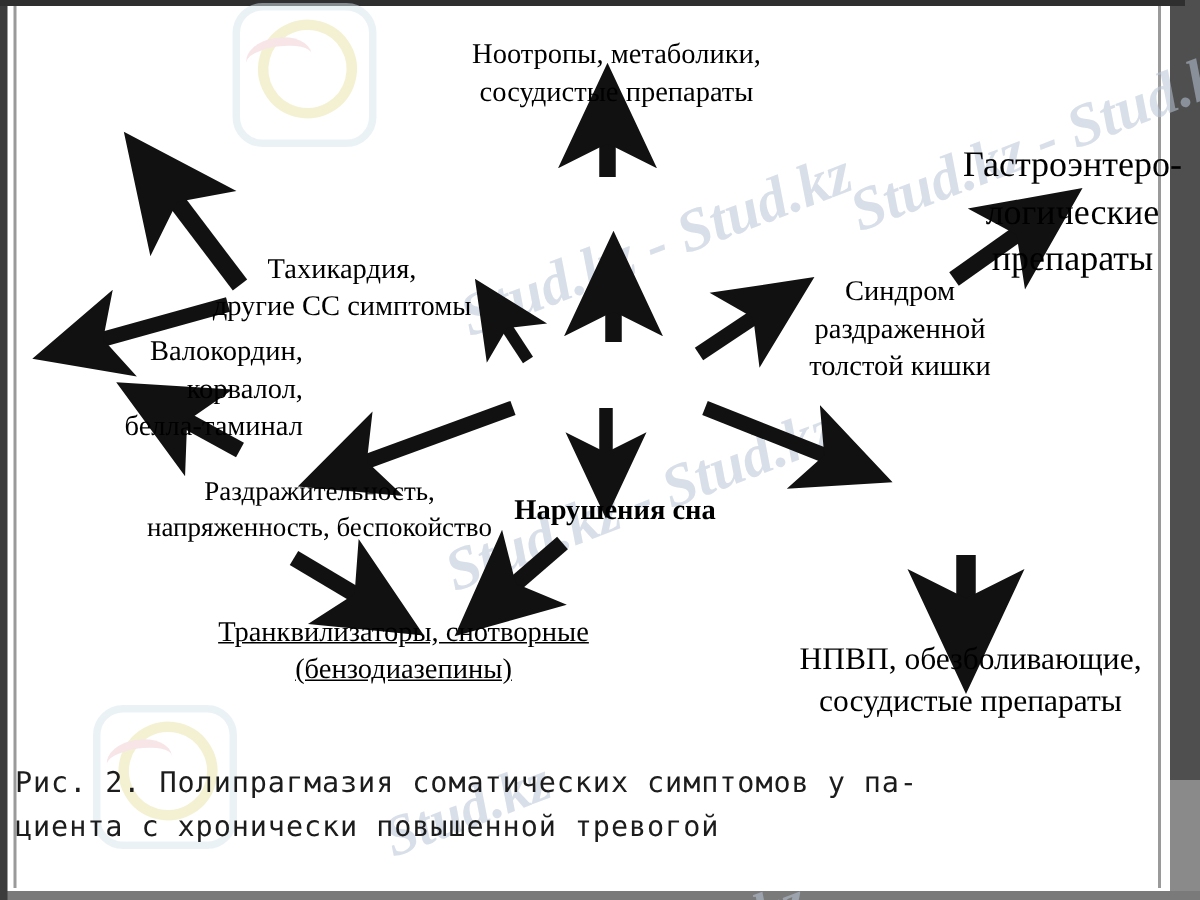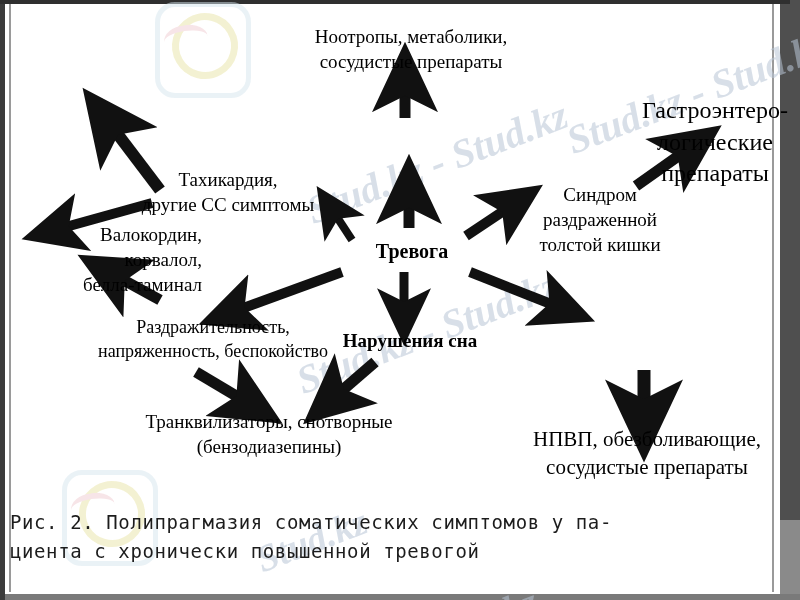--- a/index.html
+++ b/index.html
@@ -99,36 +99,35 @@
       <path d="M636,186 L684,152" stroke-width="11"></path>
 
       <path d="M644,370 L644,408" stroke-width="13"></path>
     </g>
   </svg>
 
   <div class="node ctr" style="left:286px;top:24px;width:250px;font-size:19px;">Ноотропы, метаболики,
 сосудистые препараты</div>
 
 
-  <div class="node central ctr" style="left:352px;top:238px;width:120px;font-size:20px;">Тревога</div>
 
 
   <div class="node ctr" style="left:128px;top:167px;width:200px;font-size:19px;text-align:center;">Тахикардия,
 другие СС  симптомы</div>
 
   <div class="node lft" style="left:12px;top:222px;width:190px;font-size:19px;">Валокордин,
 корвалол,
 белла-таминал</div>
 
   <div class="node ctr" style="left:78px;top:316px;width:270px;font-size:18px;">Раздражительность,
 напряженность, беспокойство</div>
 
   <div class="node ctr" style="left:330px;top:328px;width:160px;font-size:19px;font-weight:bold;">Нарушения сна</div>
 
-  <div class="node ctr" style="left:124px;top:409px;width:290px;font-size:19px;">Транквилизаторы, снотворные
+  <div class="node ctr" style="left:124px;top:409px;width:290px;font-size:19px;text-decoration:underline;">Транквилизаторы, снотворные
 (бензодиазепины)</div>
 
   <div class="node ctr" style="left:640px;top:95px;width:150px;font-size:24px;">Гастроэнтеро-
 логические
 препараты</div>
 
   <div class="node ctr" style="left:520px;top:182px;width:160px;font-size:19px;">Синдром
 раздраженной
 толстой кишки</div>
 

